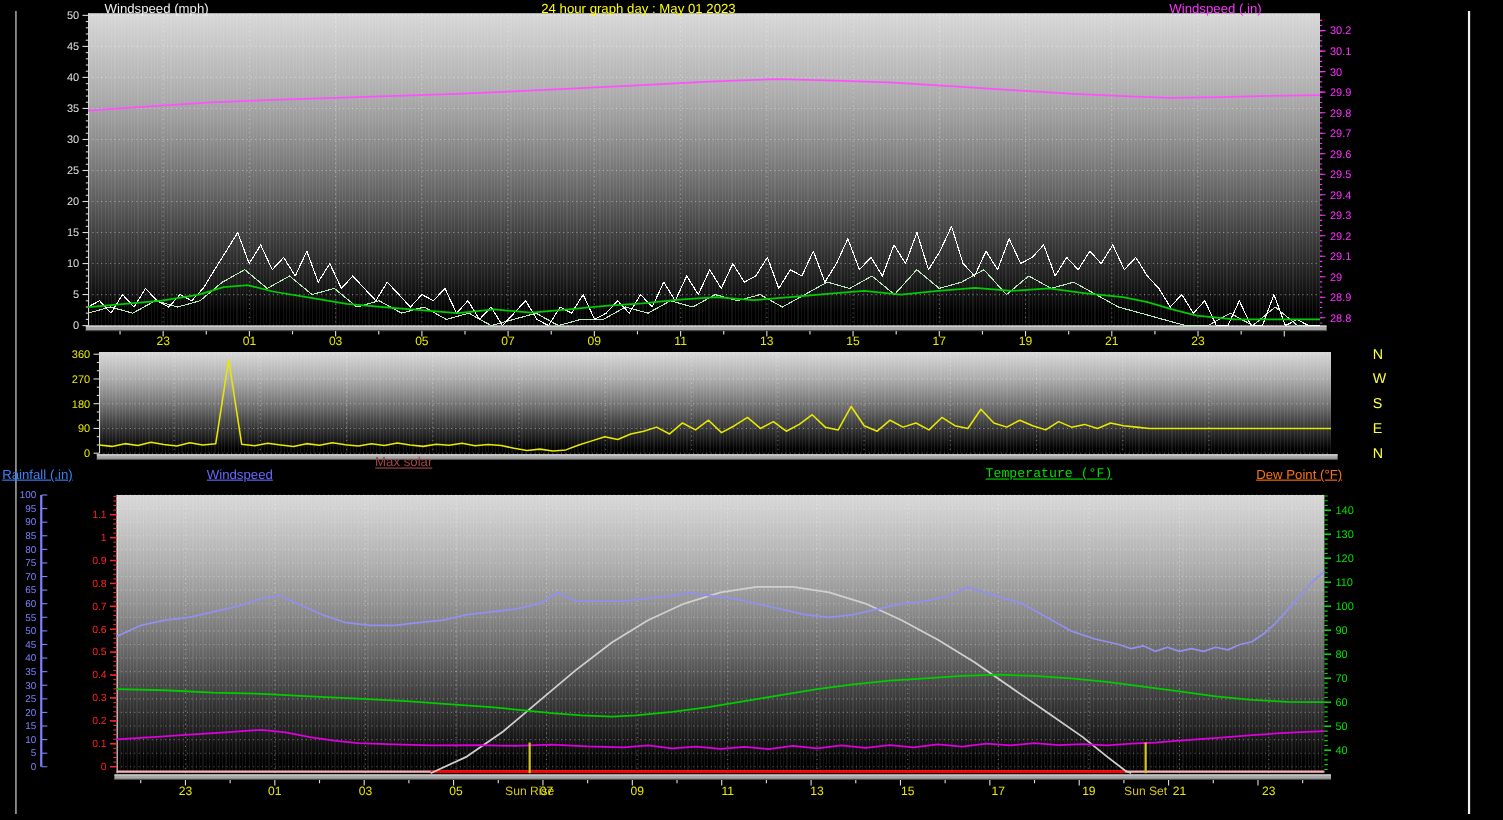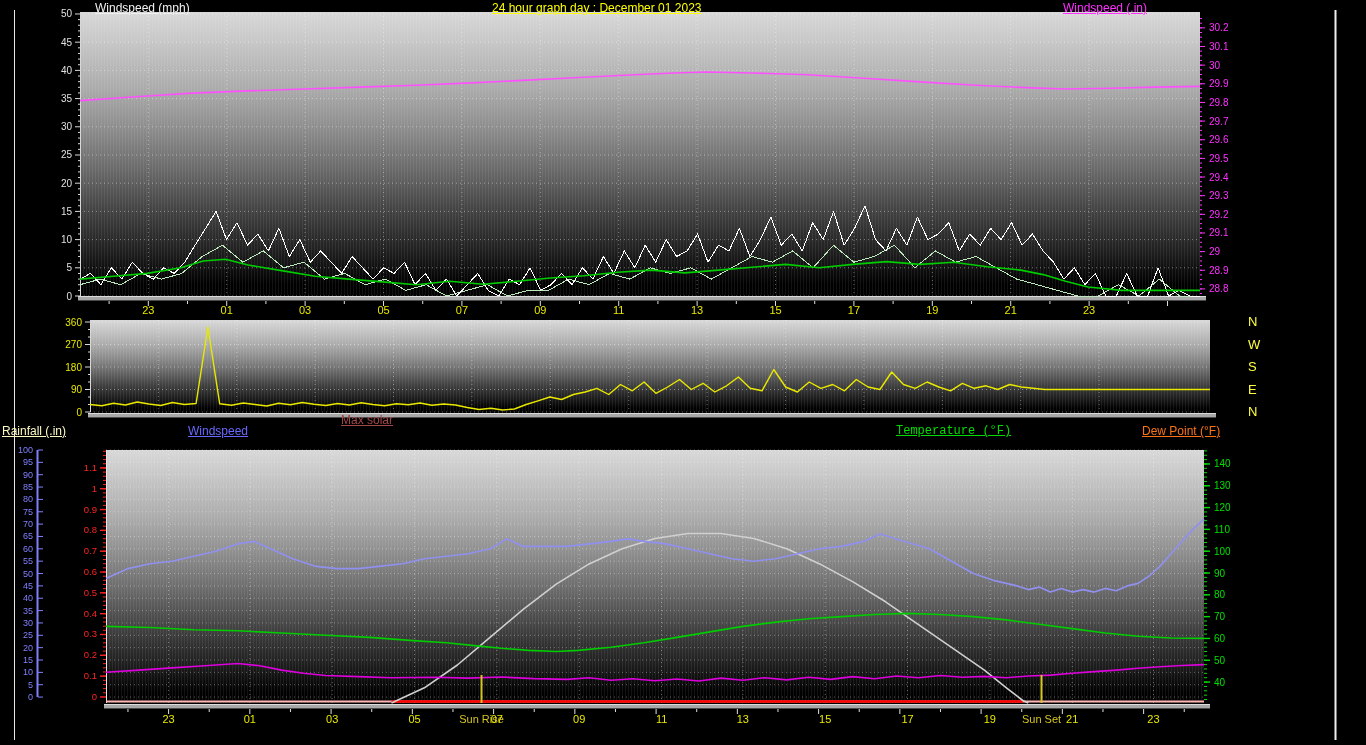--- a/index.html
+++ b/index.html
@@ -6,21 +6,21 @@
   #screen{position:relative;width:1366px;height:745px;background:#000;
           font-family:"Liberation Sans","DejaVu Sans",sans-serif;}
   .panel-bg{position:absolute;
     background-image:
       repeating-linear-gradient(90deg, rgba(255,255,255,0.07) 0 1px, rgba(0,0,0,0) 1px 3px),
       linear-gradient(180deg,#d8d8d8 0%,#c4c4c4 12%,#ababab 27%,#8d8d8d 41%,#6b6b6b 55%,#454545 69%,#202020 84%,#000 96%);}
   #p1bg{left:80px;top:12px;width:1120px;height:284px;}
   #p2bg{left:90px;top:320px;width:1120px;height:92px;}
   #p3bg{left:106px;top:450px;width:1098px;height:253px;}
   #chart{position:absolute;left:0;top:0;}
-  .hdr{position:absolute;font-size:12px;text-decoration:underline;white-space:nowrap;}
+  .hdr{position:absolute;font-size:12px;white-space:nowrap;}
   .lbl{position:absolute;font-size:12px;text-decoration:underline;white-space:nowrap;}
 </style>
 </head>
 <body>
 
 <div id="screen">
   <div class="panel-bg" id="p1bg"></div>
   <div class="panel-bg" id="p2bg"></div>
   <div class="panel-bg" id="p3bg"></div>
 
@@ -588,21 +588,21 @@
       <text x="661.588" y="723" fill="#e8e800" font-size="11" text-anchor="middle" font-family="&quot;Liberation Sans&quot;,&quot;DejaVu Sans&quot;,sans-serif">11</text>
       <text x="742.8399999999999" y="723" fill="#e8e800" font-size="11" text-anchor="middle" font-family="&quot;Liberation Sans&quot;,&quot;DejaVu Sans&quot;,sans-serif">13</text>
       <text x="825.19" y="723" fill="#e8e800" font-size="11" text-anchor="middle" font-family="&quot;Liberation Sans&quot;,&quot;DejaVu Sans&quot;,sans-serif">15</text>
       <text x="907.54" y="723" fill="#e8e800" font-size="11" text-anchor="middle" font-family="&quot;Liberation Sans&quot;,&quot;DejaVu Sans&quot;,sans-serif">17</text>
       <text x="989.8900000000001" y="723" fill="#e8e800" font-size="11" text-anchor="middle" font-family="&quot;Liberation Sans&quot;,&quot;DejaVu Sans&quot;,sans-serif">19</text>
       <text x="1072.24" y="723" fill="#e8e800" font-size="11" text-anchor="middle" font-family="&quot;Liberation Sans&quot;,&quot;DejaVu Sans&quot;,sans-serif">21</text>
       <text x="1153.492" y="723" fill="#e8e800" font-size="11" text-anchor="middle" font-family="&quot;Liberation Sans&quot;,&quot;DejaVu Sans&quot;,sans-serif">23</text>
     </svg>
 
   <div class="hdr" style="left: 95px; top: 1px; color: rgb(240, 240, 240);">Windspeed (mph)</div>
-  <div class="hdr" style="left: 492px; top: 1px; color: rgb(255, 255, 0);">24 hour graph day : December 01 2023</div>
+  <div class="hdr" style="left: 492px; top: 1px; color: rgb(255, 255, 0);">24 hour graph day : May 01 2023</div>
   <div class="hdr" style="left: 1063px; top: 1px; color: rgb(255, 48, 255);">Windspeed (.in)</div>
 
-  <div class="lbl" style="left: 2px; top: 424px; color: #fef9c3;">Rainfall (.in)</div>
+  <div class="lbl" style="left: 2px; top: 424px; color: #3b82f6;">Rainfall (.in)</div>
   <div class="lbl" style="left: 188px; top: 424px; color: rgb(104, 104, 255);">Windspeed</div>
   <div class="lbl" style="left: 341px; top: 413px; color: rgb(160, 72, 72); text-align: center;">Max solar</div>
   <div class="lbl" style="left: 896px; top: 424px; color: rgb(0, 221, 0); font-family: Liberation Mono, monospace;">Temperature (°F)</div>
   <div class="lbl" style="left: 1142px; top: 424px; color: #f97316;">Dew Point (°F)</div>
 </div>
 
 </body></html>

